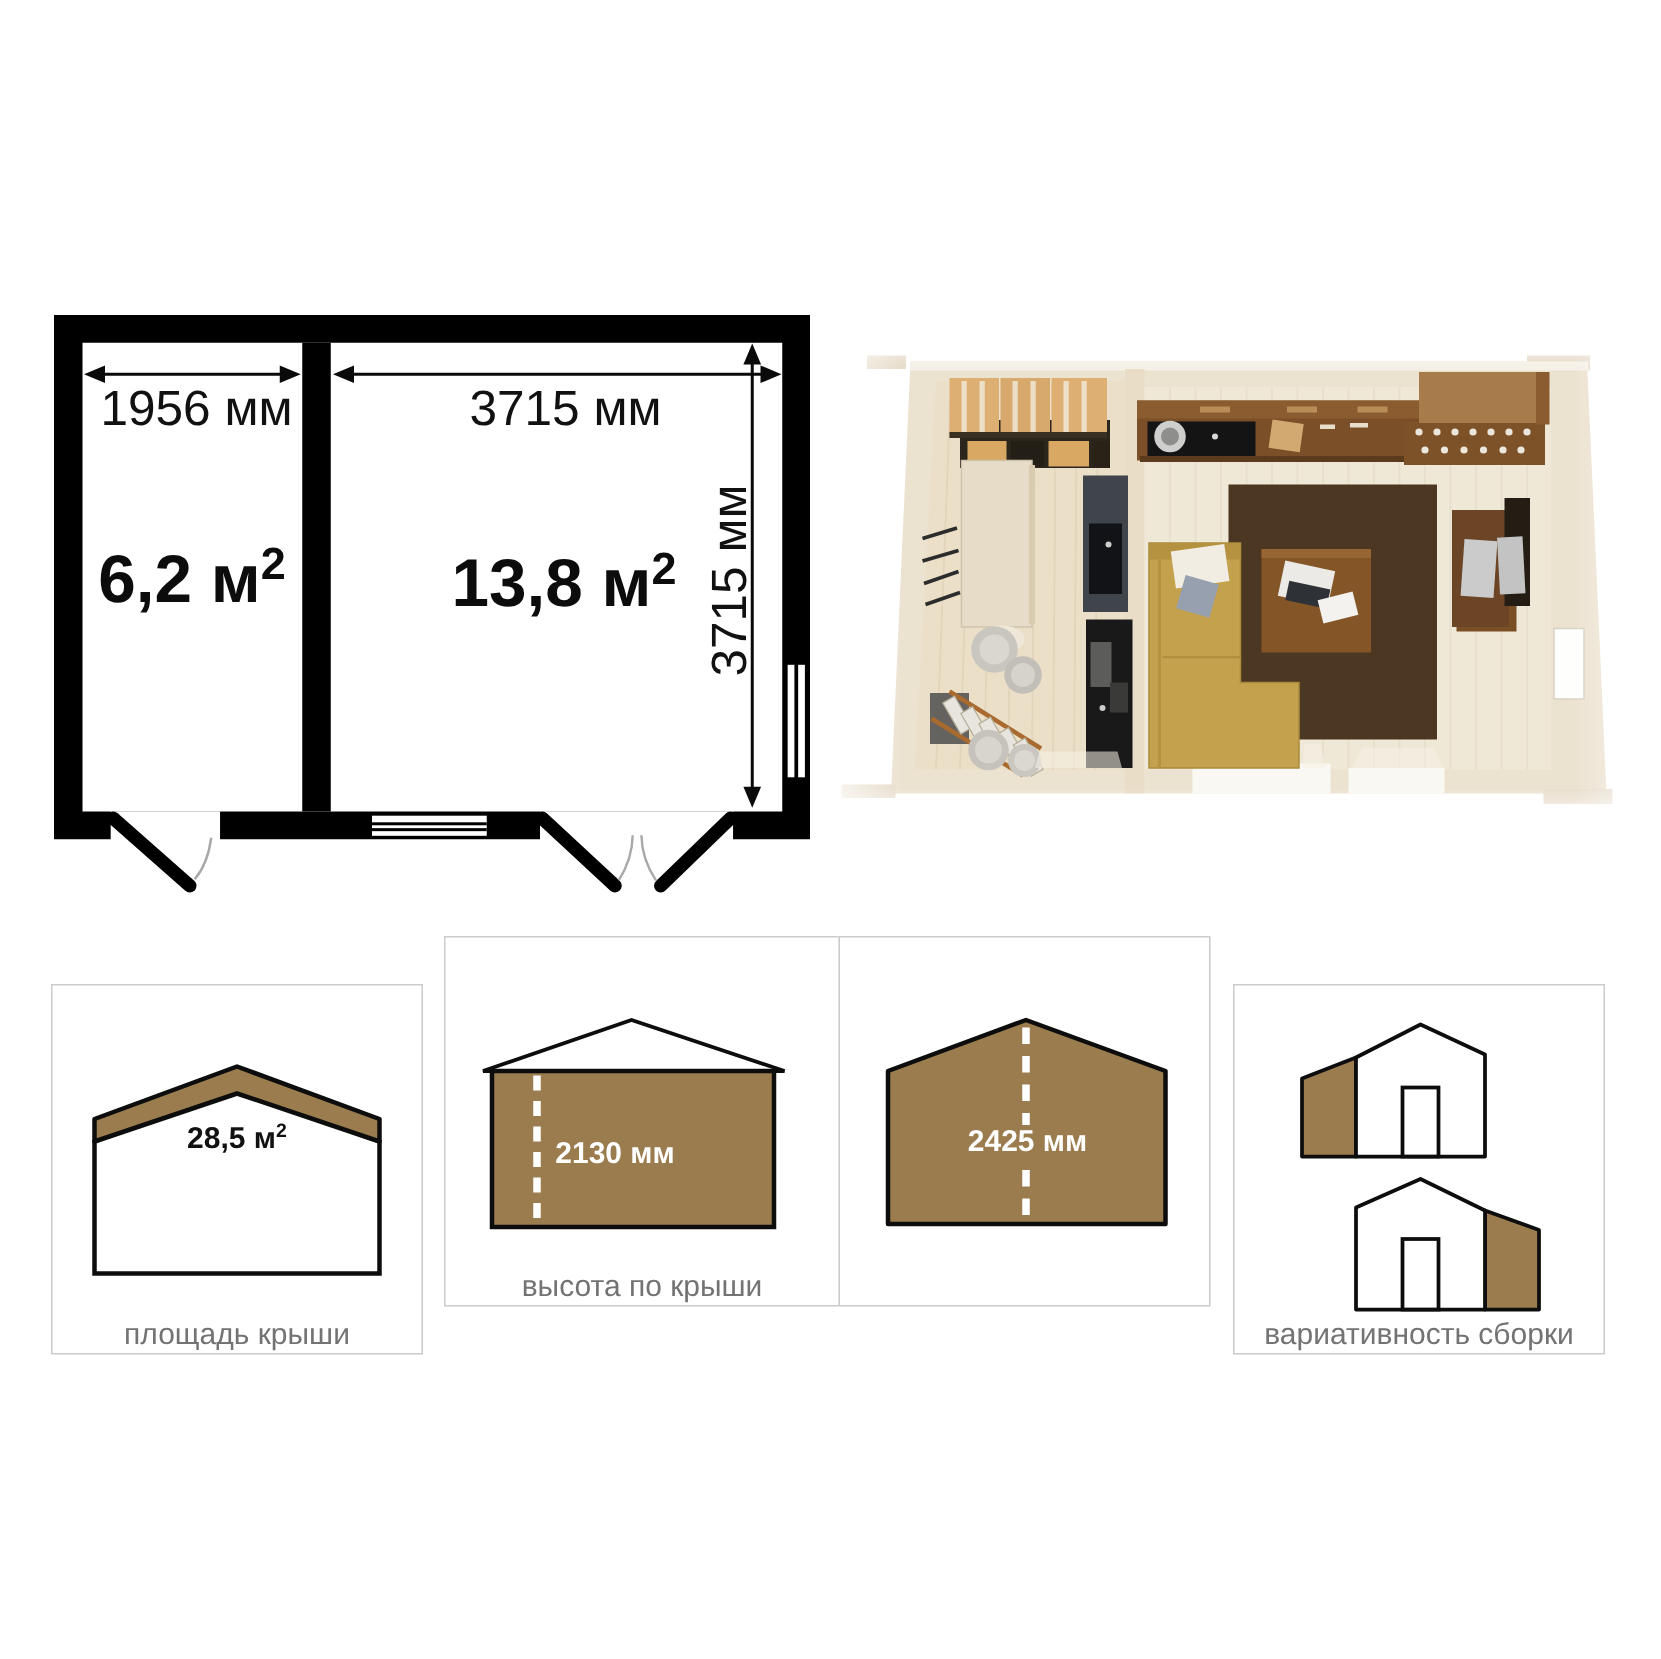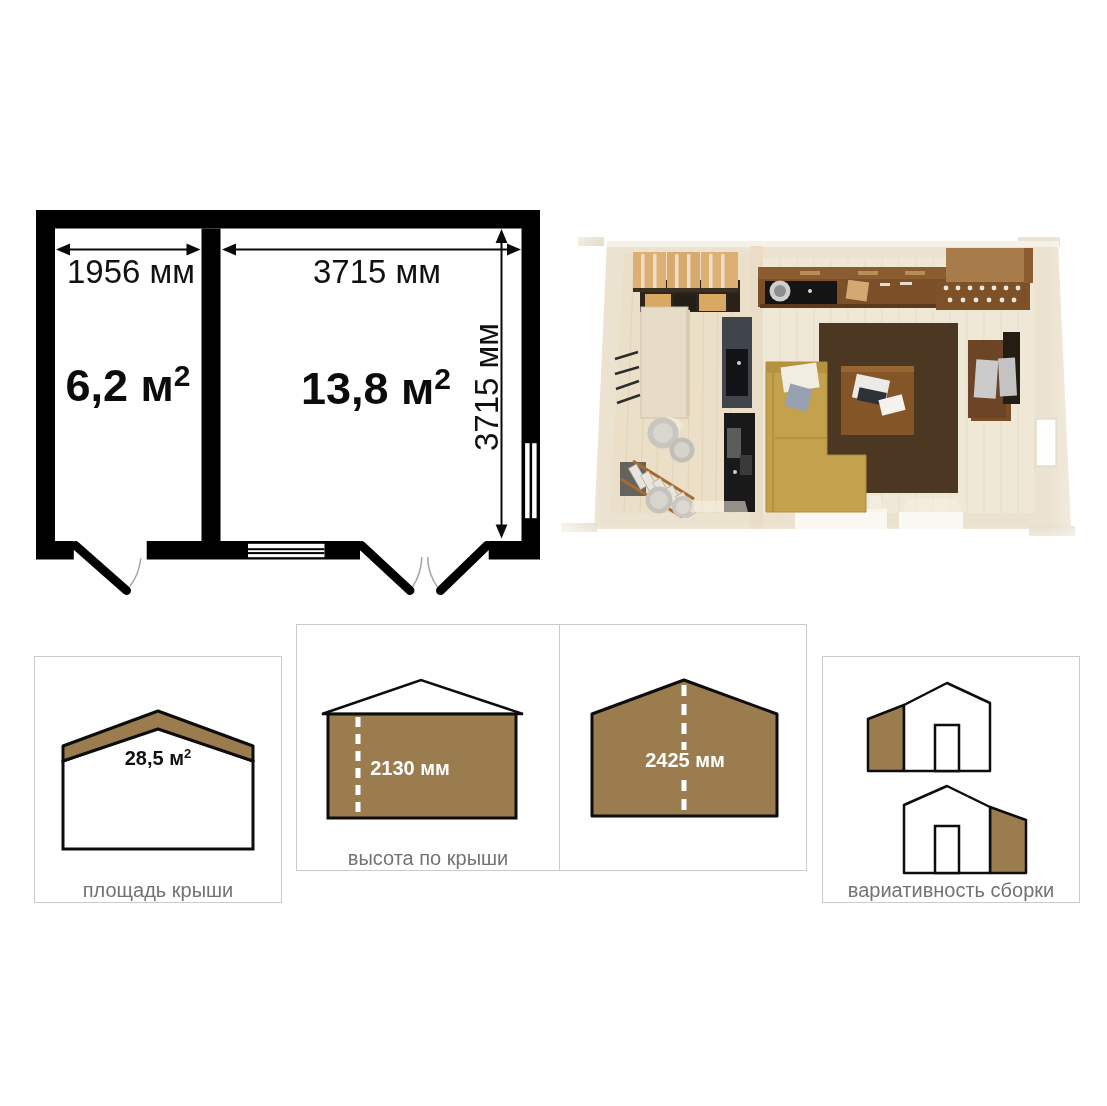--- a/index.html
+++ b/index.html
@@ -328,21 +328,21 @@
 
   <svg style="position:absolute;left:0;top:0" width="246" height="245" viewBox="0 0 246 245">
     <polygon points="32,89 124,55 217,89 217,191 32,191" fill="#9a7c4f" stroke="#0d0d0d" stroke-width="3" stroke-linejoin="round"></polygon>
     <line x1="124" y1="60" x2="124" y2="191" stroke="#fff" stroke-width="5" stroke-dasharray="11 8"></line>
     <rect x="82" y="125" width="86" height="22" fill="#9a7c4f"></rect>
     <text x="125" y="142" font-size="20" font-weight="bold" fill="#fff" text-anchor="middle">2425 мм</text>
   </svg>
 
 </div>
 
-<div class="card" style="left:822px;top:656px;padding-left:10px;">
+<div class="card" style="left:822px;top:656px;">
 
   <svg style="position:absolute;left:0;top:0" width="246" height="245" viewBox="0 0 246 245">
     <g>
       <polygon points="45,62 45,114 81,114 81,48" fill="#9a7c4f" stroke="#0d0d0d" stroke-width="2.5" stroke-linejoin="round"></polygon>
       <polygon points="81,48 124,26 167,46 167,114 81,114" fill="#fff" stroke="#0d0d0d" stroke-width="2.5" stroke-linejoin="round"></polygon>
       <rect x="112" y="68" width="24" height="46" fill="#fff" stroke="#0d0d0d" stroke-width="2.5"></rect>
     </g>
     <g>
       <polygon points="167,150 167,216 203,216 203,163" fill="#9a7c4f" stroke="#0d0d0d" stroke-width="2.5" stroke-linejoin="round"></polygon>
       <polygon points="81,148 124,129 167,150 167,216 81,216" fill="#fff" stroke="#0d0d0d" stroke-width="2.5" stroke-linejoin="round"></polygon>

